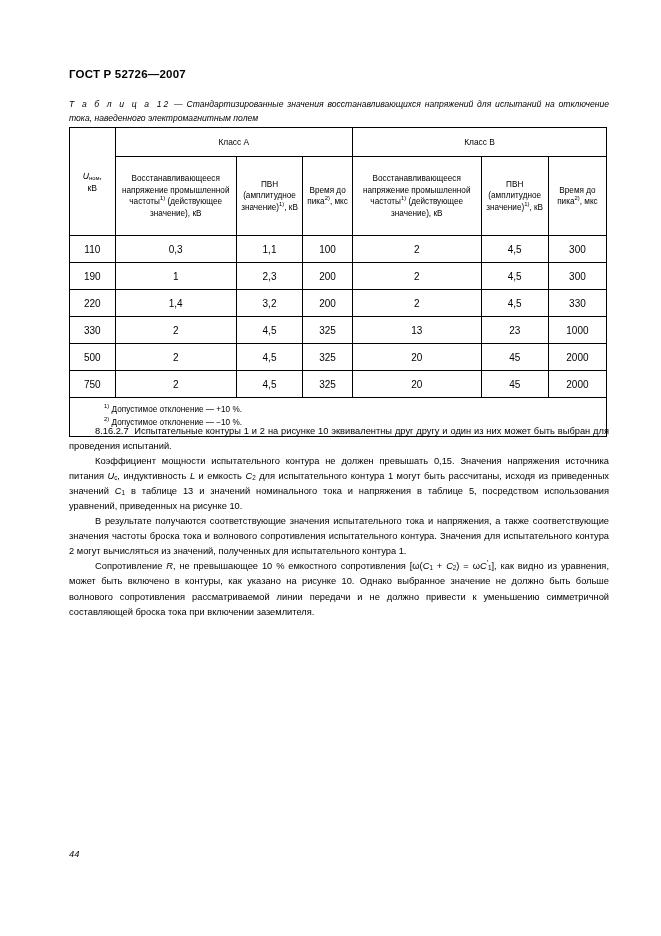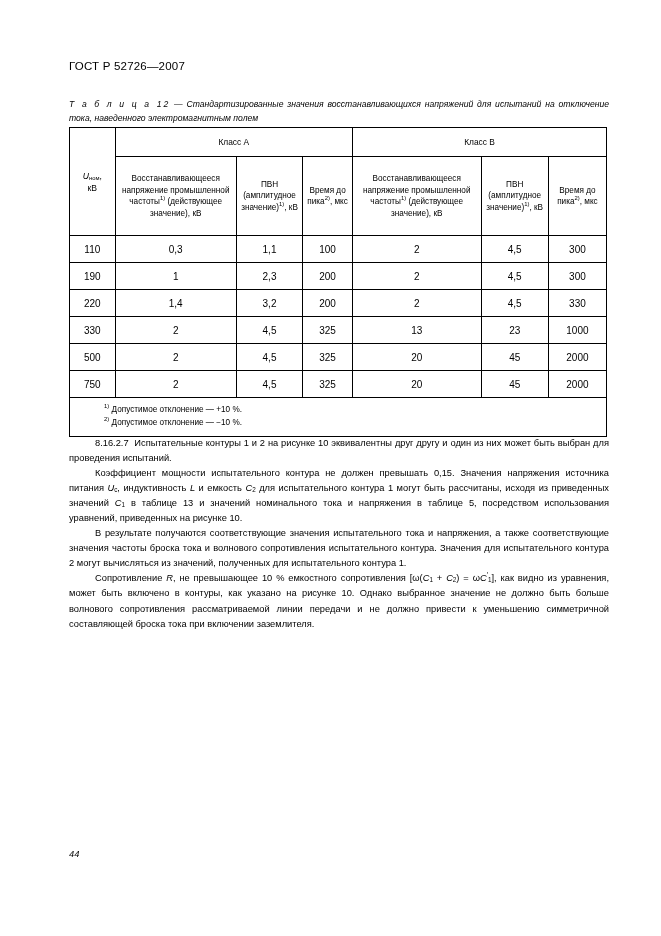--- a/index.html
+++ b/index.html
@@ -20,23 +20,23 @@
     left: 0; top: 0;
     width: 661px;
     height: 936px;
     overflow: hidden;
   }
 
   
   .doc-header {
     position: absolute;
     left: 69px;
-    top: 60px;
+    top: 68px;
     font-size: 11.5px;
-    font-weight: normal;
+    font-weight: bold;
     letter-spacing: 0.2px;
     white-space: nowrap;
   }
 
   
   .table-caption {
     position: absolute;
     left: 69px;
     top: 97px;
     width: 540px;
@@ -92,21 +92,21 @@
   }
   .notes-line { display: block; white-space: nowrap; }
   sup { font-size: 0.72em; vertical-align: super; line-height: 0; }
   i { font-style: italic; }
   sub { font-size: 0.68em; vertical-align: -0.22em; line-height: 0; }
 
   
   .body-text {
     position: absolute;
     left: 69px;
-    top: 436px;
+    top: 424px;
     width: 540px;
     font-size: 9.3px;
     line-height: 15.05px;
     text-align: justify;
   }
   .body-text p {
     margin: 0;
     text-indent: 26px;
   }
 

